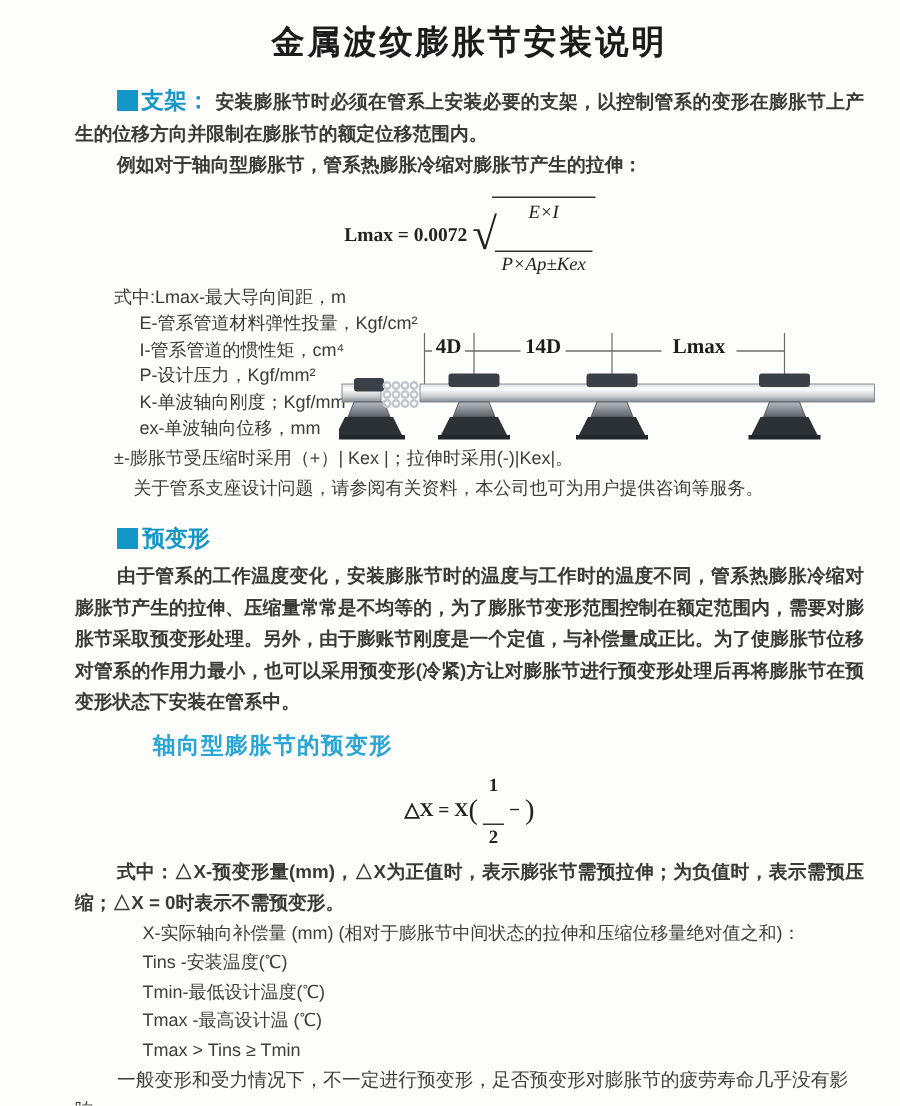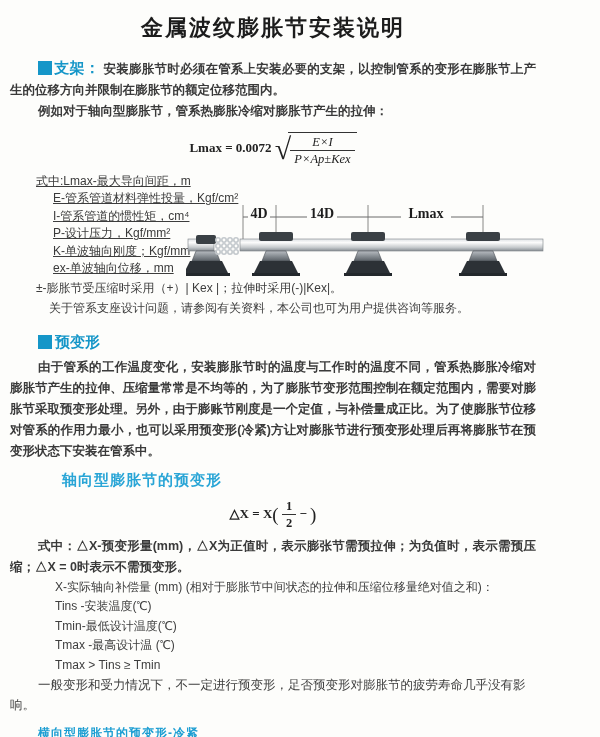--- a/index.html
+++ b/index.html
@@ -4,21 +4,21 @@
 <style>
   * { margin:0; padding:0; box-sizing:border-box; }
   html,body { width:600px; height:737px; }
   body {
     background:#fdfdfb;
     font-family:"Liberation Sans", sans-serif;
     color:#3d3d3d;
     overflow:hidden;
     position:relative;
   }
-  .page { width:546px; height:737px; overflow:hidden; }
+  .page { width:546px; height:737px; overflow:hidden;margin-left:40px; }
 
   .doc-title {
     text-align:center; font-size:22px; font-weight:bold; color:#1c1c1c;
     letter-spacing:2px; padding-top:13px;
   }
 
   .para {
     font-size:12.5px; line-height:21px; margin:0 10px; color:#3a3a3a;
     font-weight:600; text-align:justify;
   }
@@ -38,33 +38,33 @@
   
   .formula {
     text-align:center; font-family:"Liberation Serif", serif;
     font-size:13px; color:#222; font-weight:bold;
   }
   .formula .var { font-style:italic; font-weight:normal; }
   .frac {
     display:inline-block; vertical-align:middle; text-align:center;
     line-height:1.15; font-size:12.5px;
   }
-  .frac .num { display:block; border-bottom:1px solid #333; padding:0 4px 1px; }
+  .frac .num { display:block; border-bottom:1px solid #333; padding:0 4px 19px; }
   .frac .den { display:block; padding:1px 4px 0; }
   .sqrt-sign { font-size:30px; font-weight:normal; vertical-align:middle; margin-right:-3px; }
   .root-box { display:inline-block; border-top:1.4px solid #333; vertical-align:middle; padding:2px 2px 0; }
   .root-box .frac .num { border-bottom:1px solid #333; }
   .paren { font-size:19px; font-weight:normal; vertical-align:middle; }
 
   .f1 { margin:10px 0 6px; }
   .f2 { margin:9px 0 5px; }
   .f3 { margin:12px 0 8px; }
 
   
-  .defs-wrap { position:relative; margin-top:5px;text-decoration:underline; }
+  .defs-wrap { position:relative; margin-top:5px; }
   .defs { margin-left:36px; font-size:12px; line-height:17.5px; font-weight:500; color:#3a3a3a; }
   .defs .d-ind { padding-left:17px; }
   .pm-note, .consult-note { margin-left:36px; font-size:12px; line-height:20px; font-weight:500; }
   .consult-note { padding-left:13px; }
 
   .diagram { position:absolute; top:26px; right:2px; }
 
   .sub-head-axial {
     margin:9px 0 0 62px; font-size:15px; font-weight:bold; color:#29a5d6; letter-spacing:1px;
   }

